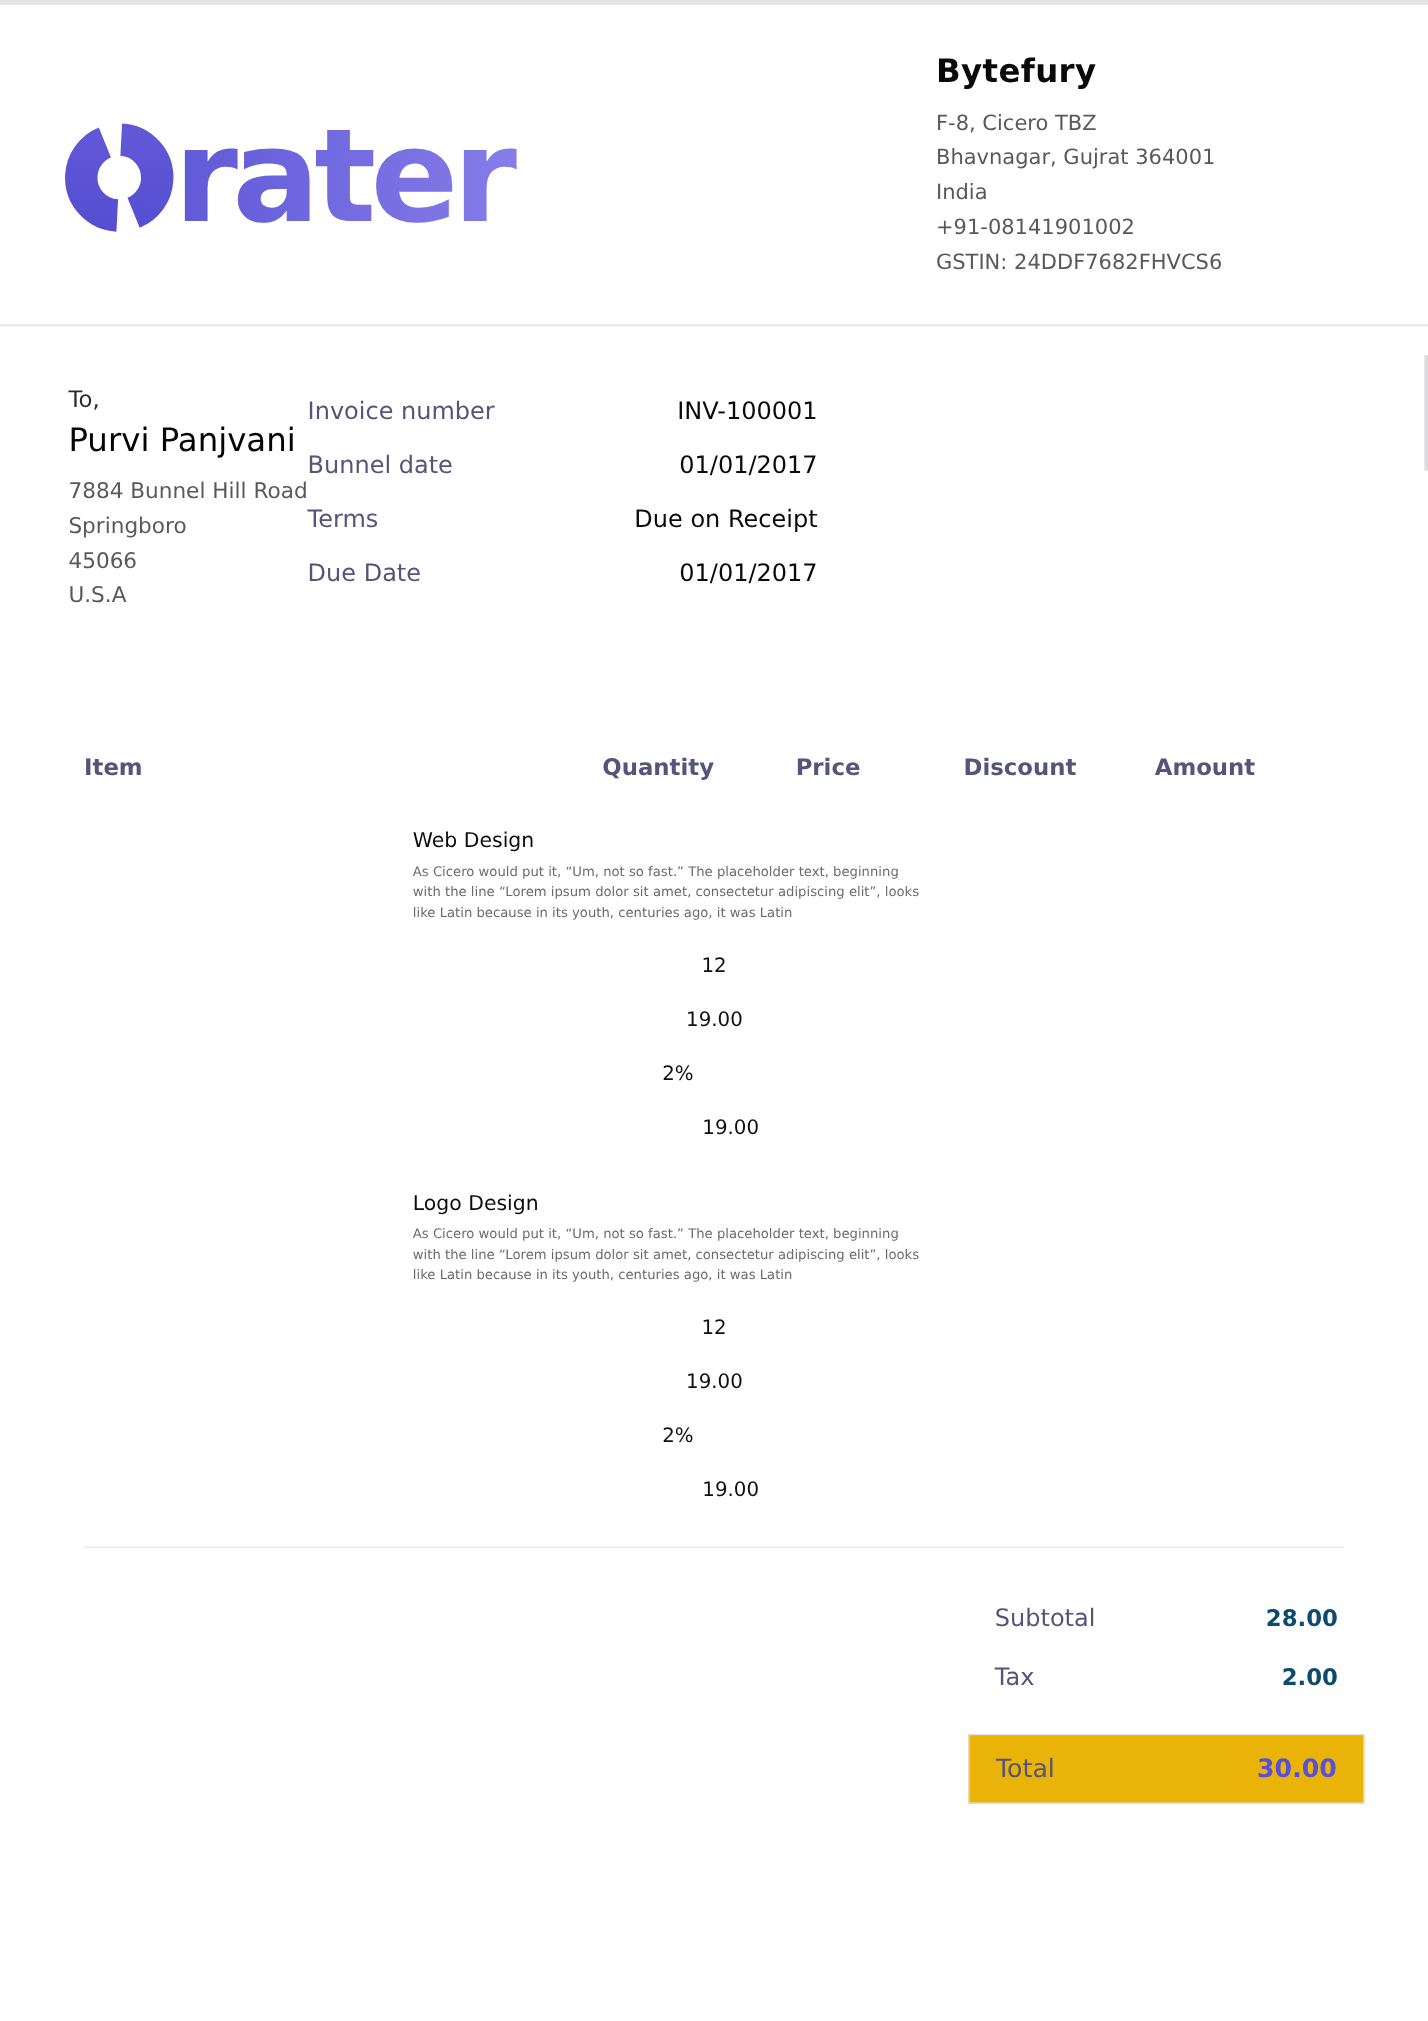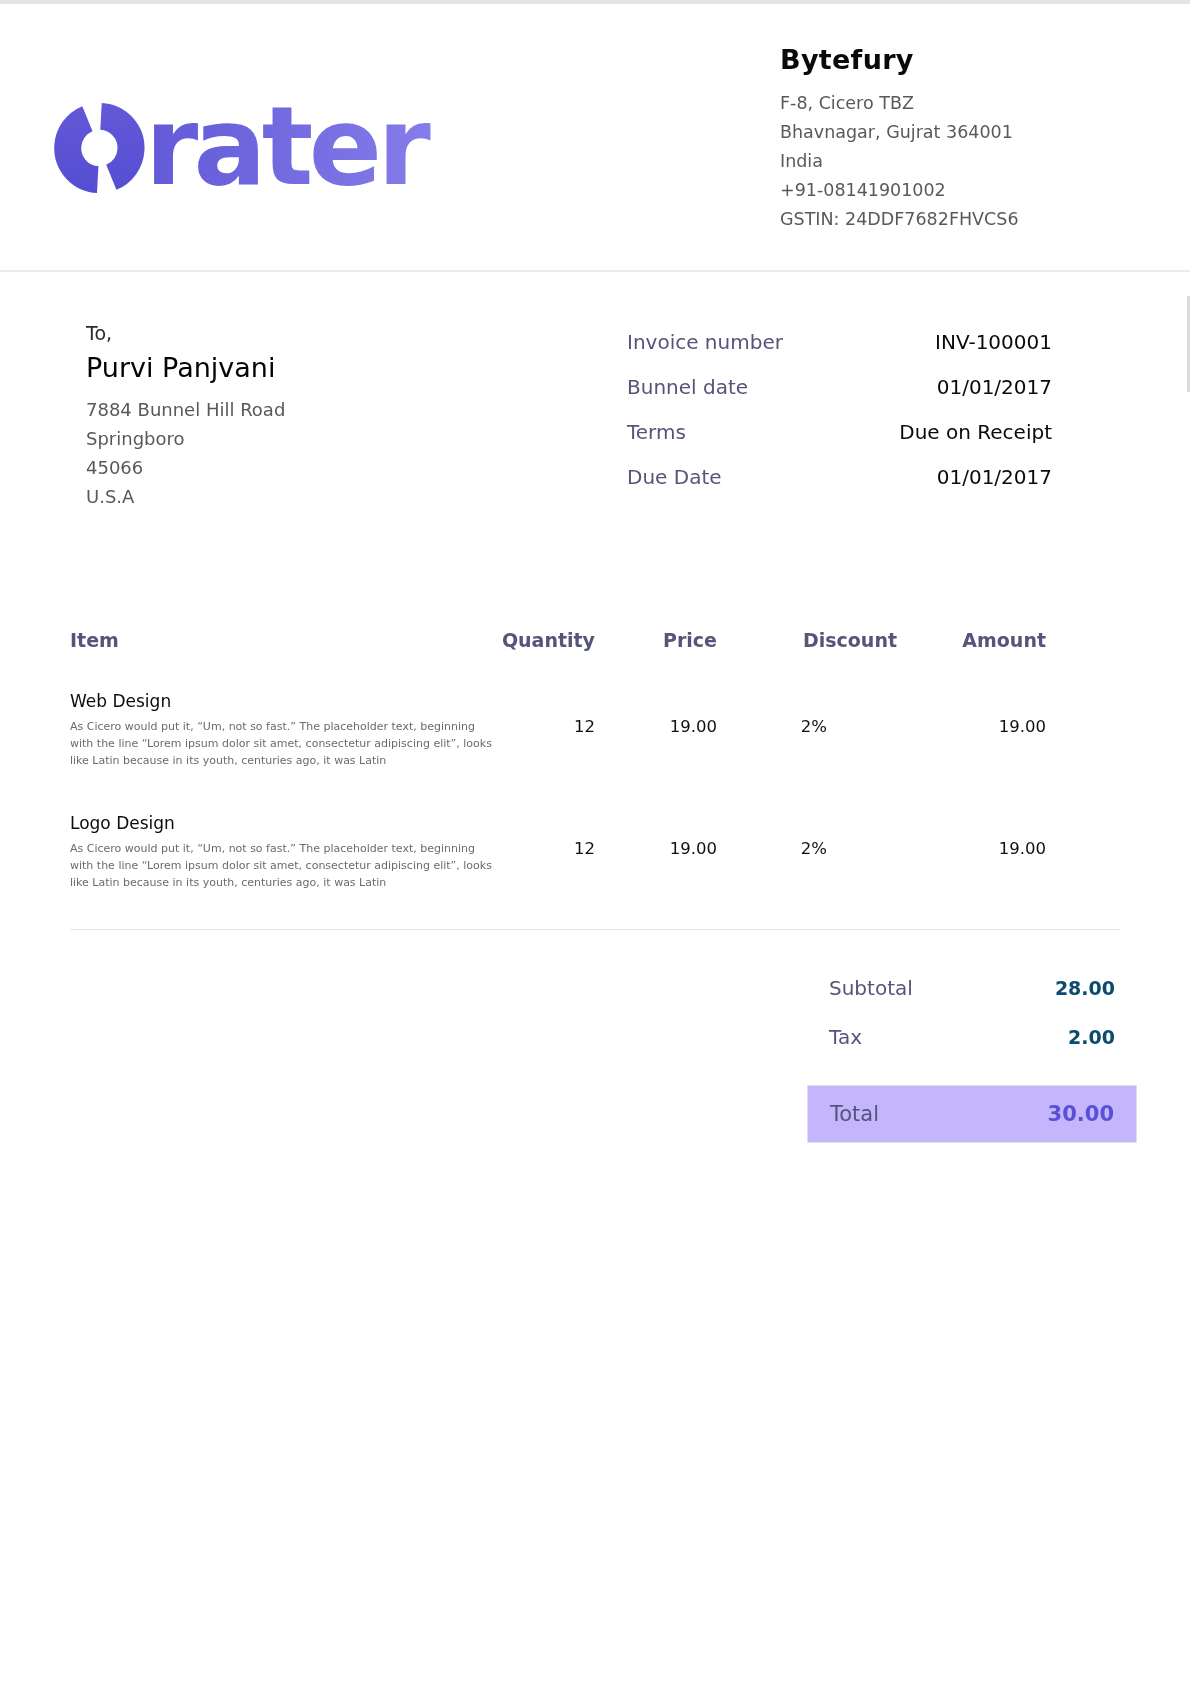--- a/index.html
+++ b/index.html
@@ -14,50 +14,50 @@
   .logo-wrap { margin-top: 42px; }
   .logo-wrap svg { display: block; }
   .company { width: 340px; margin-top: 6px; }
   .company-name { font-size: 27px; font-weight: bold; color: #0a0a0b; letter-spacing: 0.3px; margin-bottom: 14px; }
   .company-line { font-size: 17.5px; color: #595959; line-height: 29px; }
   .header-divider { border-bottom: 2px solid #ebebed; width: 100%; }
 
   .scrollbar-thumb { position: absolute; right: 0; top: 296px; width: 3px; height: 96px; background: #dcdcde; }
 
   
-  .billing { display: flex; justify-content: space-between; padding: 50px 138px 0 57px; margin-left: 29px; }
+  .billing { display: flex; justify-content: flex-start; padding: 50px 138px 0 57px; }
   .bill-to-label { font-size: 19px; color: #2b2b2e; margin-bottom: 8px; }
   .customer-name { font-size: 27px; color: #040405; margin-bottom: 12px; }
   .customer-line { font-size: 18px; color: #595959; line-height: 29px; }
   .meta { width: 425px; padding-top: 8px; }
   .meta-row { display: flex; justify-content: space-between; align-items: baseline; margin-bottom: 21px; }
   .meta-label { font-size: 20px; color: #55547a; }
   .meta-value { font-size: 20px; color: #0a0a0c; }
 
   
   .items { margin: 118px 70px 0 70px; }
   .thead { display: flex; padding-right: 74px; padding-bottom: 40px; font-weight: bold; font-size: 19px; color: #55547a; }
   .col-item { flex: 1; text-align: left; }
   .col-qty { width: 95px; text-align: right; }
   .col-price { width: 122px; text-align: right; }
   .col-discount { width: 180px; text-align: right; }
   .col-amount { width: 149px; text-align: right; }
-  .item-row { display: flex; align-items: flex-start; padding-right: 74px; margin-bottom: 44px; }
+  .item-row { display: flex; align-items: center; padding-right: 74px; margin-bottom: 44px; flex-direction: column; }
   .item-row .cell-num { font-size: 16.5px; color: #101013; padding-top: 26px; }
   .item-row .col-discount { padding-right: 70px; }
   .item-name { font-size: 17px; color: #0c0c0e; margin-bottom: 7px; }
   .item-desc { font-size: 11px; color: #6b6b6b; line-height: 1.55; max-width: 428px; }
   .table-bottom-divider { border-bottom: 1px solid #e4e4f0; width: 100%; margin-top: -6px; }
 
   
   .totals { width: 330px; margin: 46px 53px 0 auto; }
   .totals-row { display: flex; justify-content: space-between; align-items: baseline; padding: 0 22px; margin-bottom: 25px; }
   .totals-label { font-size: 20px; color: #55547a; }
   .totals-value { font-size: 19px; font-weight: bold; color: #0c4a6e; }
-  .total-box { display: flex; justify-content: space-between; align-items: center; border: 1px solid #e0e0e2; padding: 16px 22px; margin-top: 36px; background: #c4b5fd; }
+  .total-box { display: flex; justify-content: space-between; align-items: center; border: 1px solid #e0e0e2; padding: 16px 22px; margin-top: 36px; background: #eab308; }
   .total-box .totals-label { font-size: 21px; }
   .total-box .total-value { font-size: 21px; font-weight: bold; color: #5851d8; }
 </style>
 </head>
 <body>
 
 <div class="page">
 
   <div class="top-strip"></div>
 

